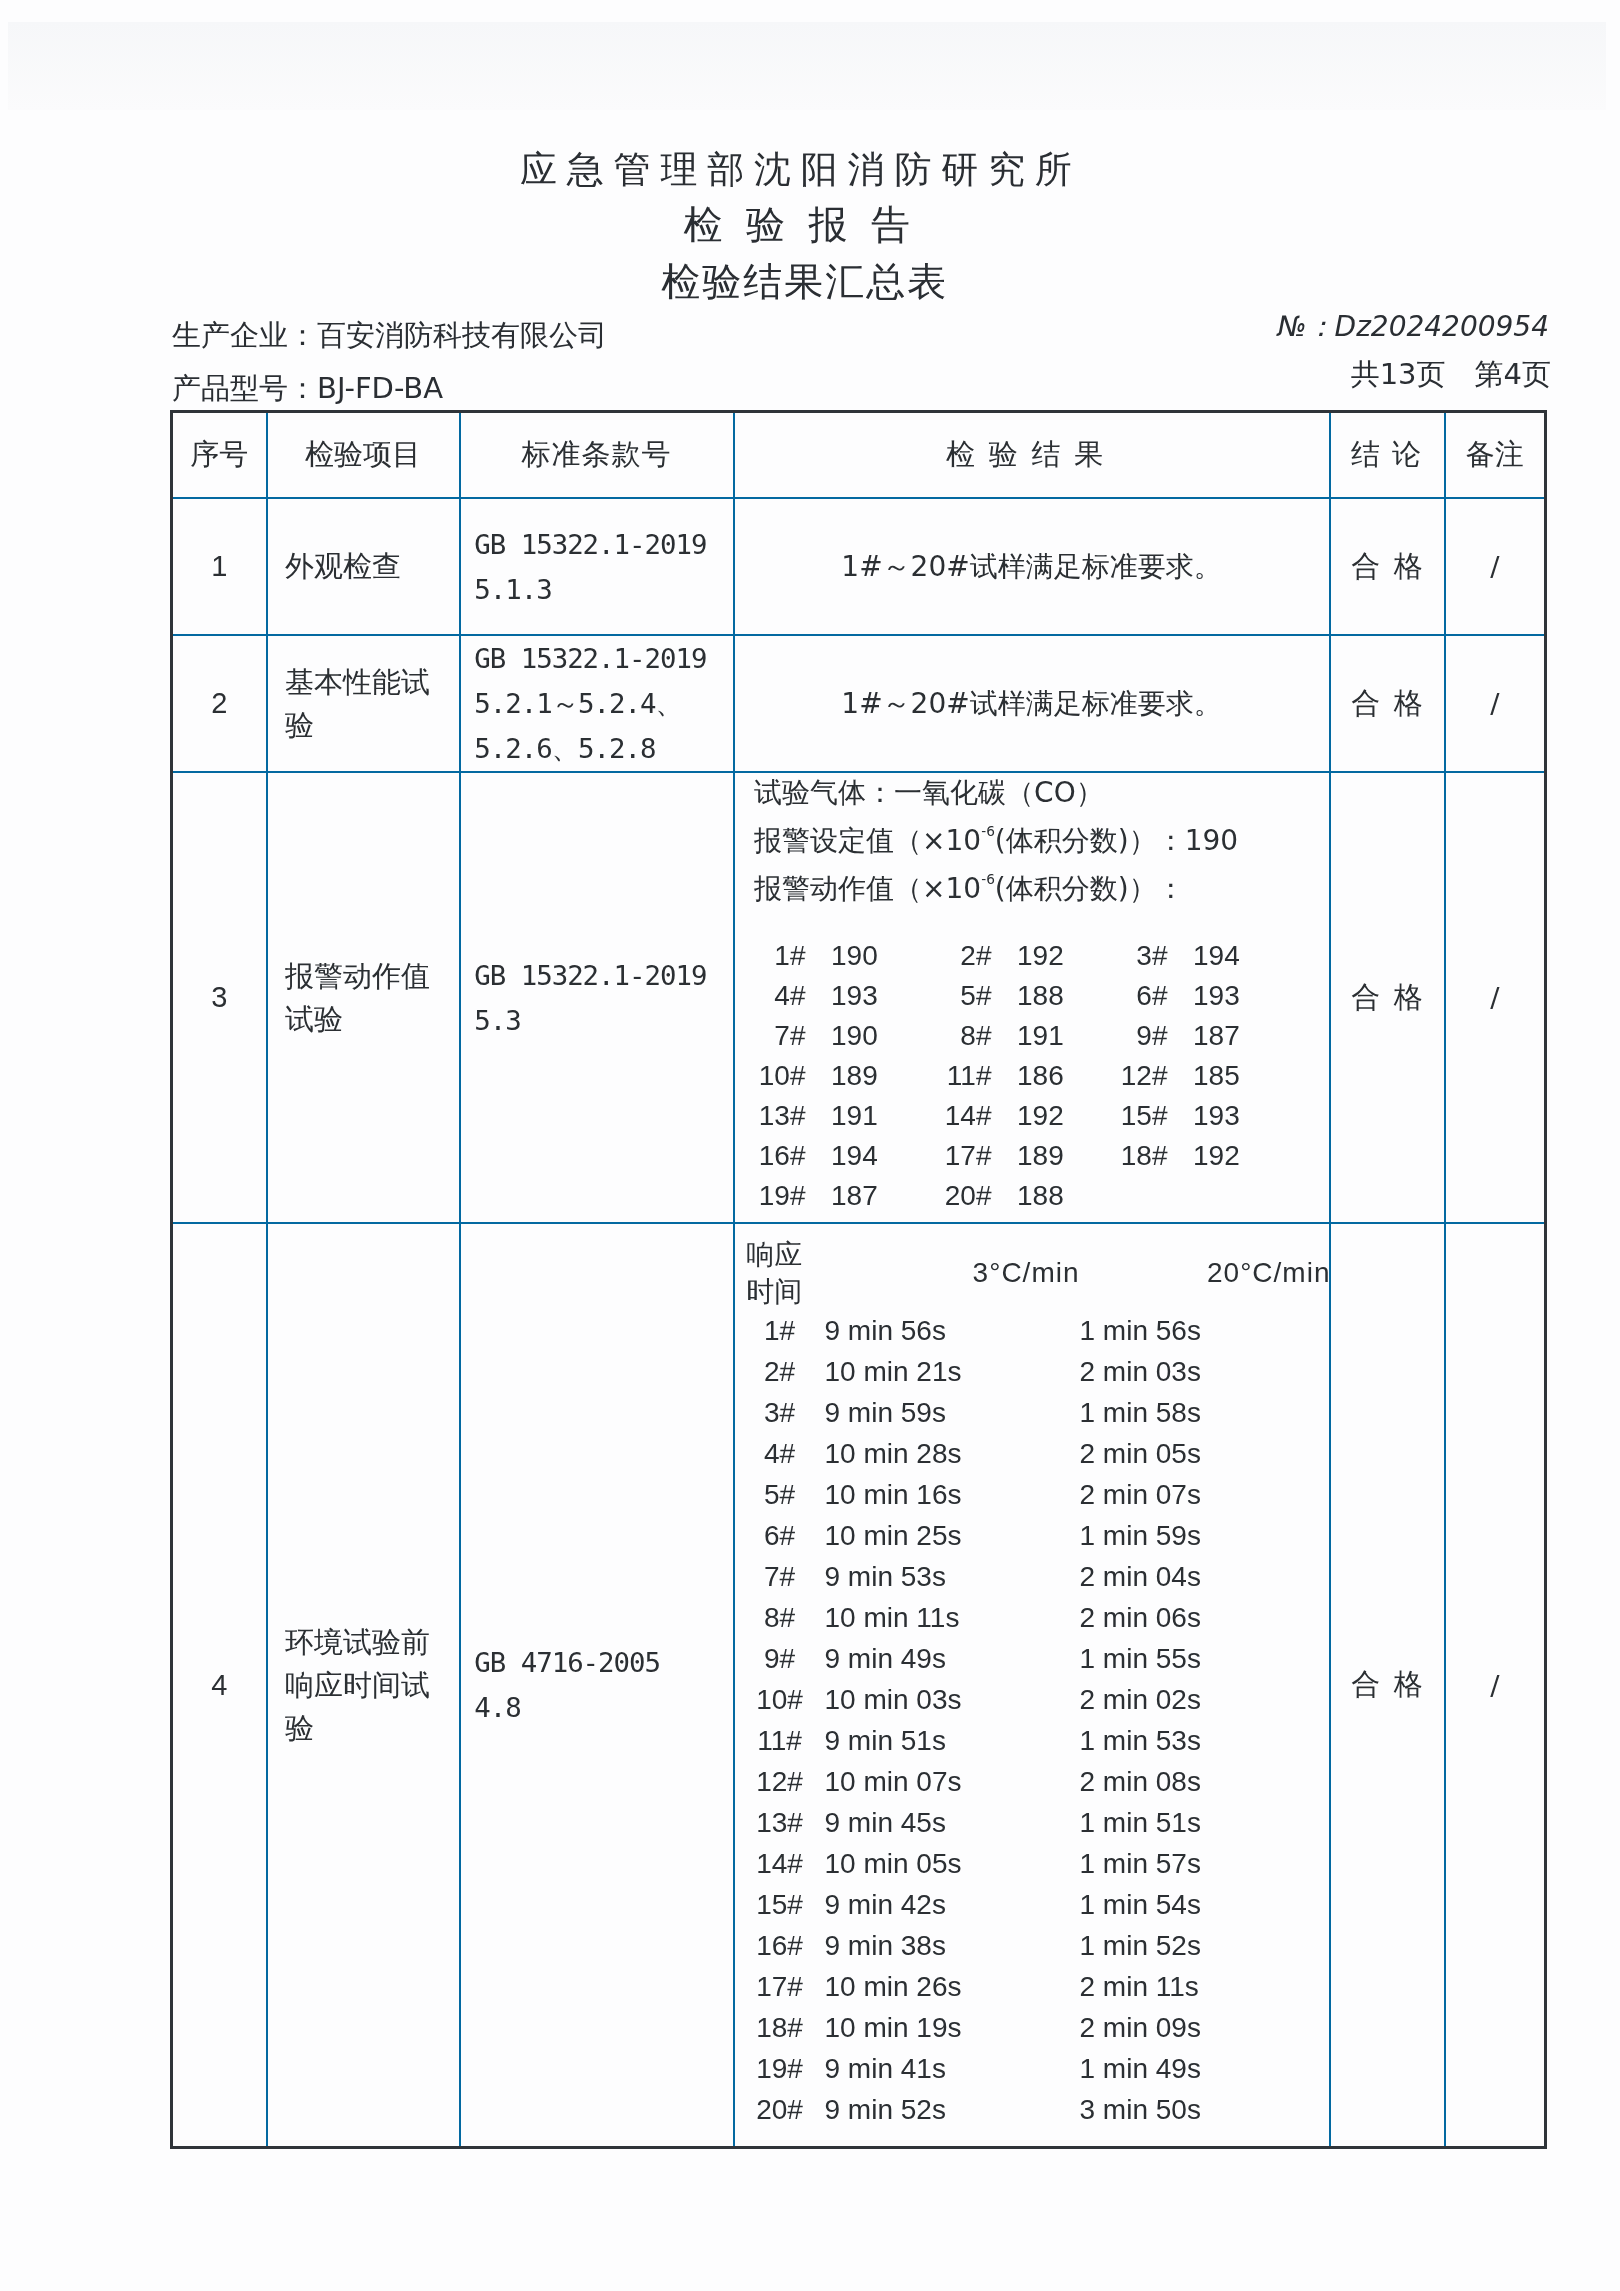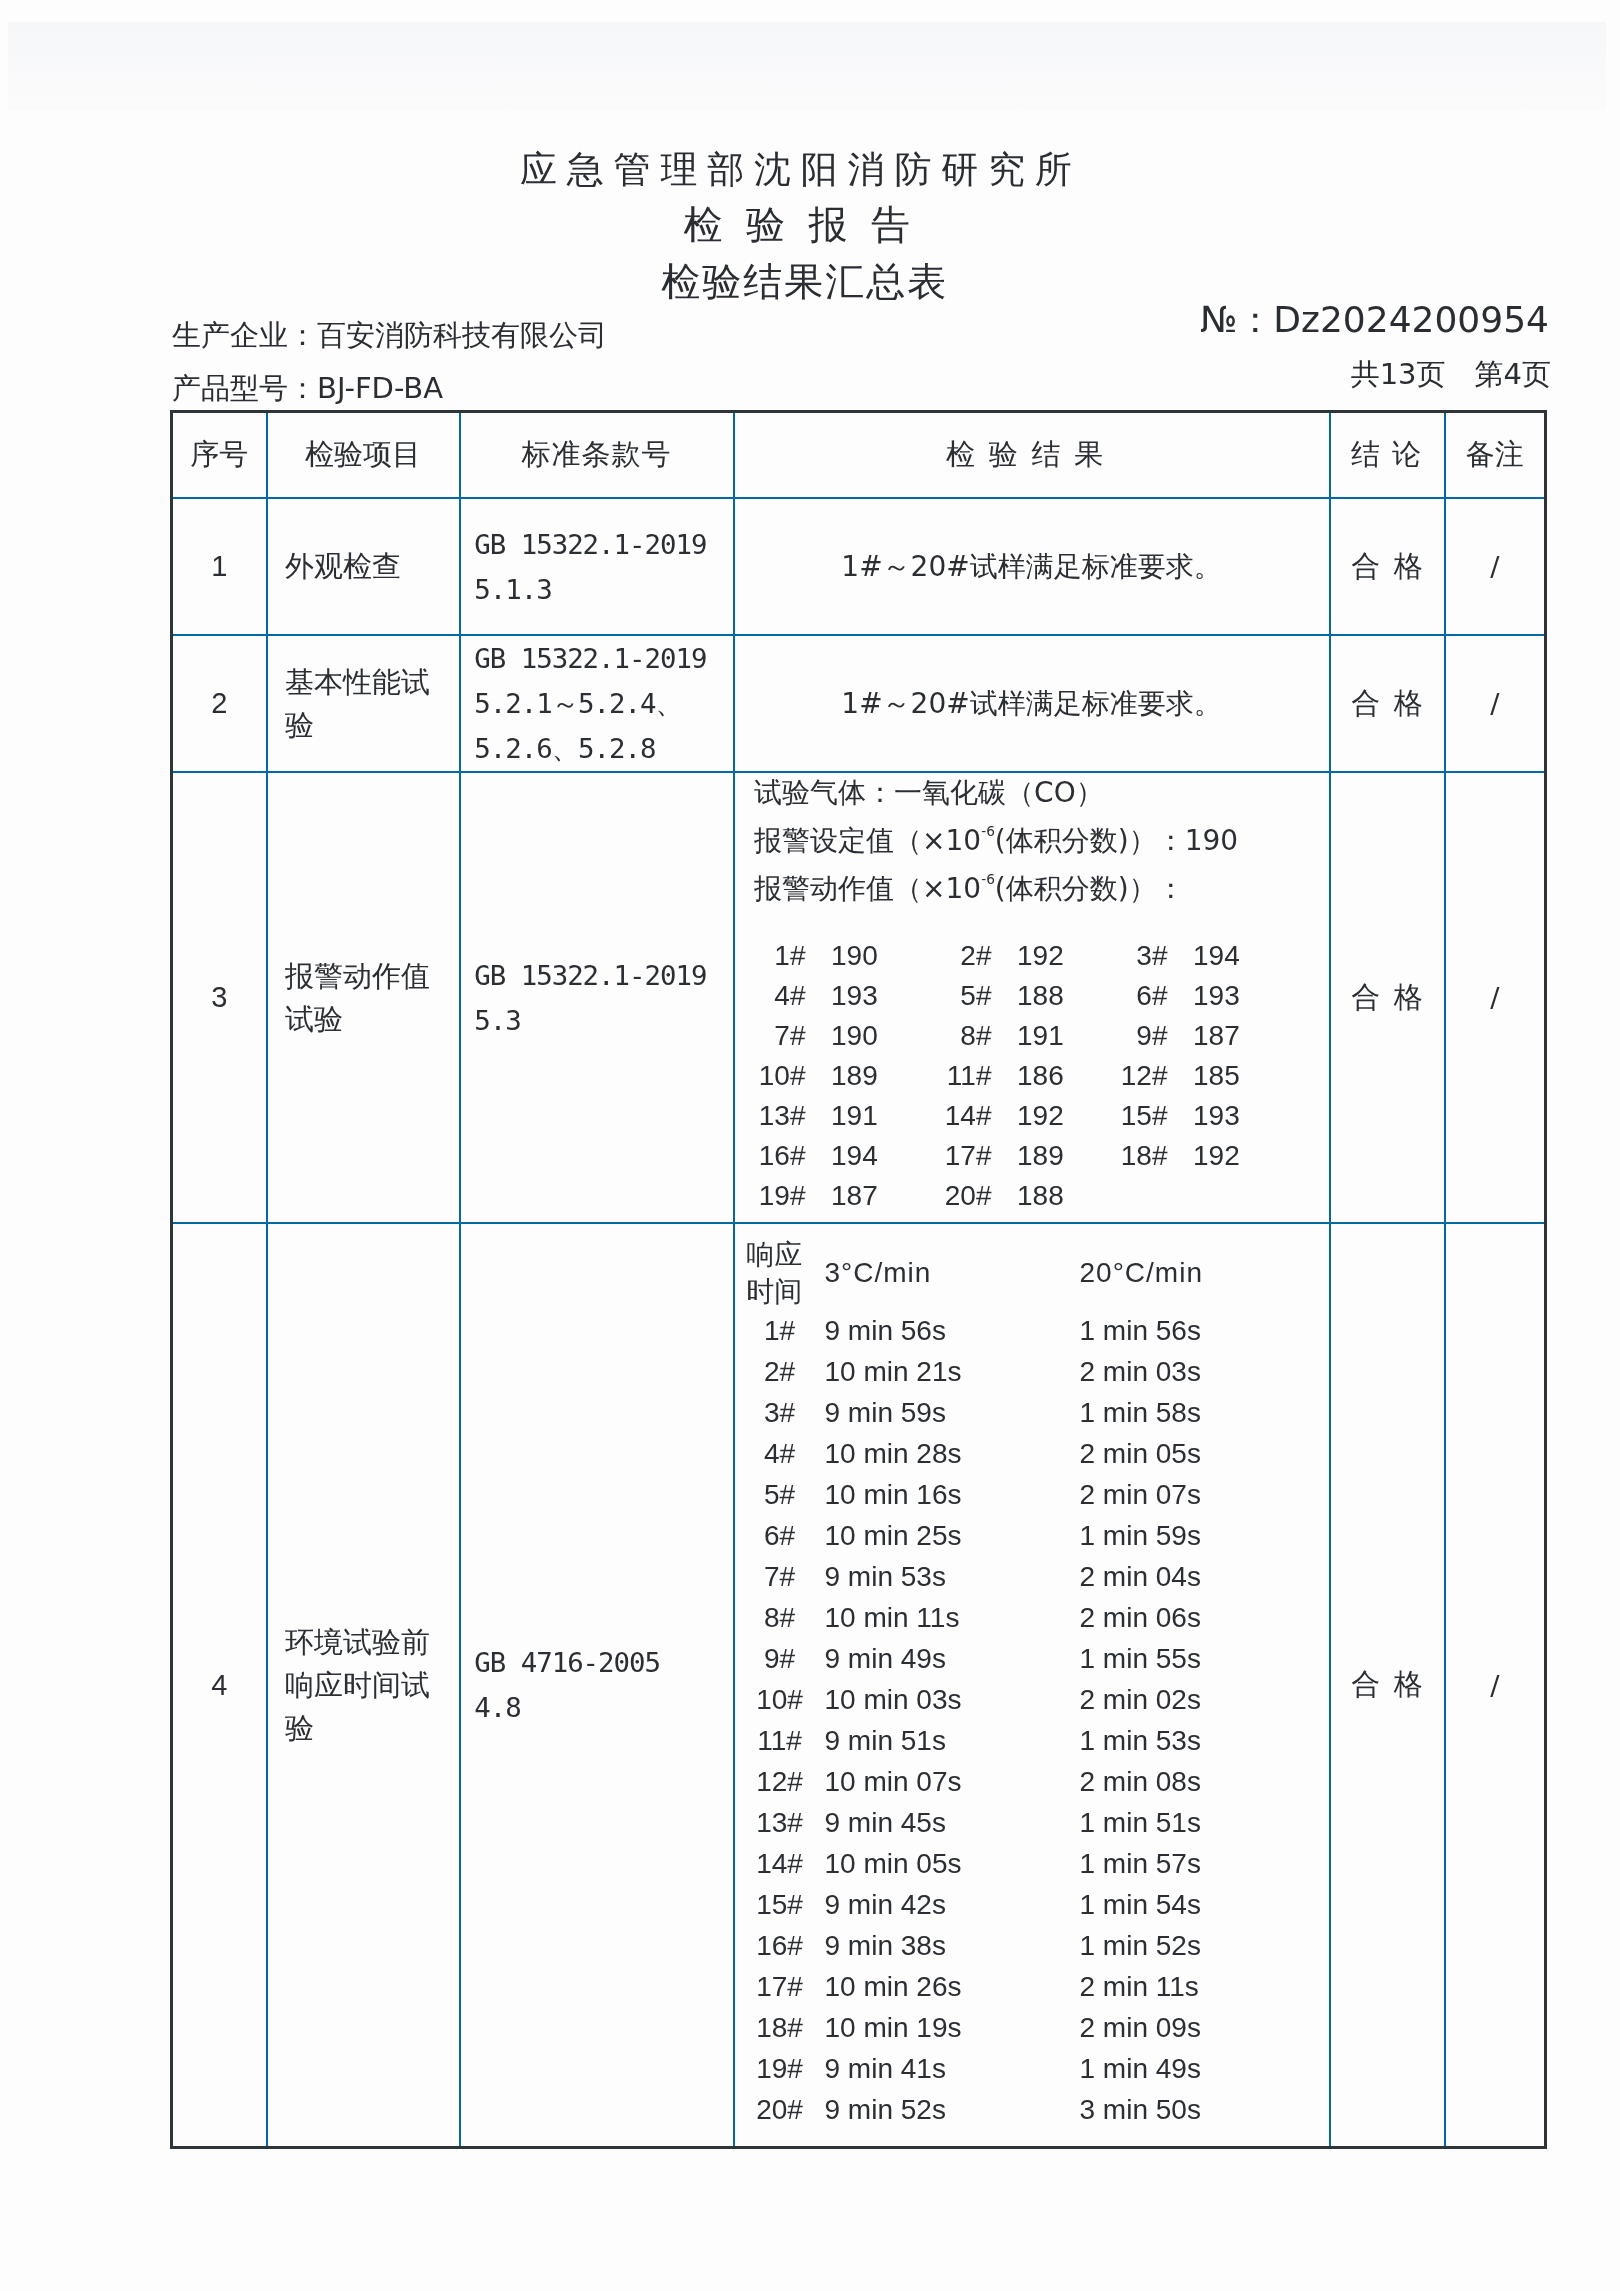--- a/index.html
+++ b/index.html
@@ -17,21 +17,21 @@
     position: absolute; left: 0; width: 1582px; text-align: center;
     color: #2a2e33; font-weight: normal;
   }
   .title1 { top: 145px; font-size: 37px; letter-spacing: 9.8px; padding-left: 19.6px; box-sizing: border-box; }
   .title2 { top: 198px; font-size: 39px; letter-spacing: 23.5px; padding-left: 35px; box-sizing: border-box; }
   .title3 { top: 255px; font-size: 39px; letter-spacing: 2px; padding-left: 27.4px; box-sizing: border-box; }
 
   .meta { position: absolute; font-size: 29px; color: #2a2e33; white-space: nowrap; }
   .meta-left1 { left: 172px; top: 316px; }
   .meta-left2 { left: 172px; top: 369px; }
-  .meta-right1 { right: 71px; top: 296px; font-size: 36px; }
+  .meta-right1 { right: 71px; top: 308px; font-size: 28px; font-style: italic; }
   .meta-right2 { right: 69px; top: 355px; font-size: 29px; }
   .meta-right2 .gap { display: inline-block; width: 29px; }
 
   table.report {
     position: absolute; left: 170px; top: 410px; width: 1374px;
     border-collapse: collapse; table-layout: fixed;
     border: 3.9px solid #2f3439;
   }
   table.report td, table.report th {
     border: 2px solid #0369a1; padding: 0; vertical-align: middle;
@@ -56,21 +56,21 @@
   .r3 { padding: 0 0 5.9px 19.6px !important; vertical-align: top !important; }
   .r3 .line { font-size: 28px; line-height: 39px; white-space: nowrap; }
   .r3 sup { font-size: 13.7px; vertical-align: 13.7px; }
   .grid3 { margin-top: 29px; display: grid; grid-template-columns: 71px 98px 88px 98px 78px 98px; row-gap: 0; font-family: "Liberation Sans", sans-serif; font-size: 28px; line-height: 40px; }
   .grid3 .k { text-align: right; padding-right: 19.6px; }
   .grid3 .v { text-align: left; padding-left: 5.9px; }
 
   .r4 { vertical-align: top !important; padding: 11.8px 0 7.8px 0 !important; }
   .grid4 { display: grid; grid-template-columns: 90px 255px 251px; font-family: "Liberation Sans", sans-serif; font-size: 28px; }
   .grid4 .hdr-l { font-size: 28px; line-height: 37px; padding-left: 11.8px; font-family: "DejaVu Sans", sans-serif; }
-  .grid4 .hdr-c { line-height: 74px; text-align: left; letter-spacing: 1px; }
+  .grid4 .hdr-c { line-height: 74px; text-align: right; letter-spacing: 1px; }
   .grid4 .row-k { text-align: center; line-height: 41px; }
   .grid4 .row-v { line-height: 41px; }
 </style>
 </head>
 <body>
 
 <div class="scan-top"></div>
 
 <div class="title1">应急管理部沈阳消防研究所</div>
 <div class="title2">检验报告</div>

